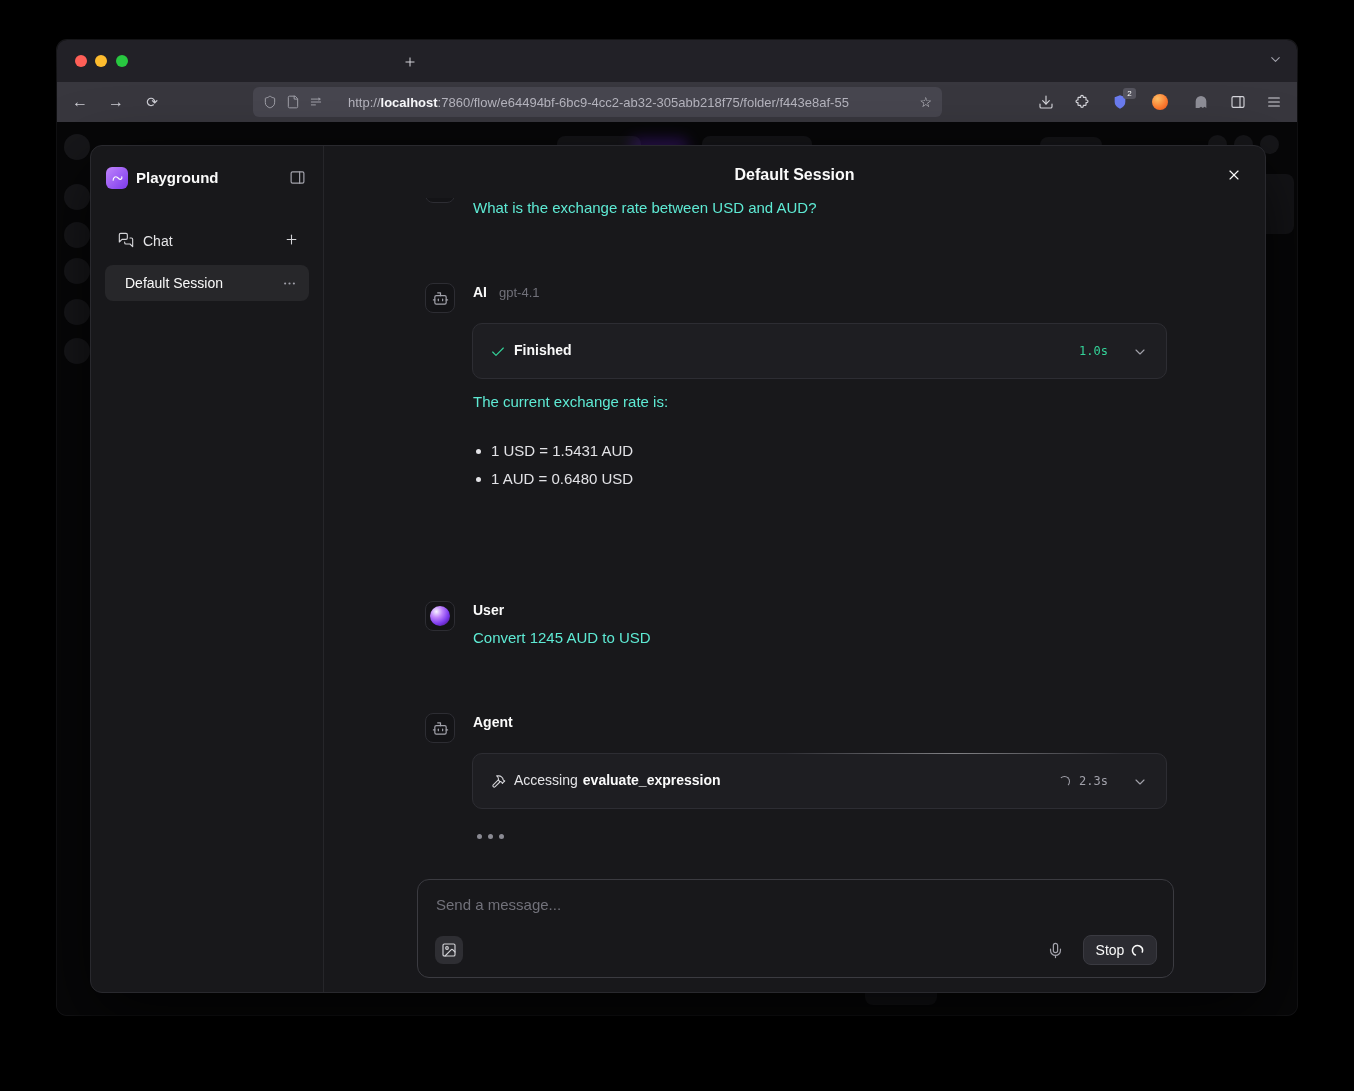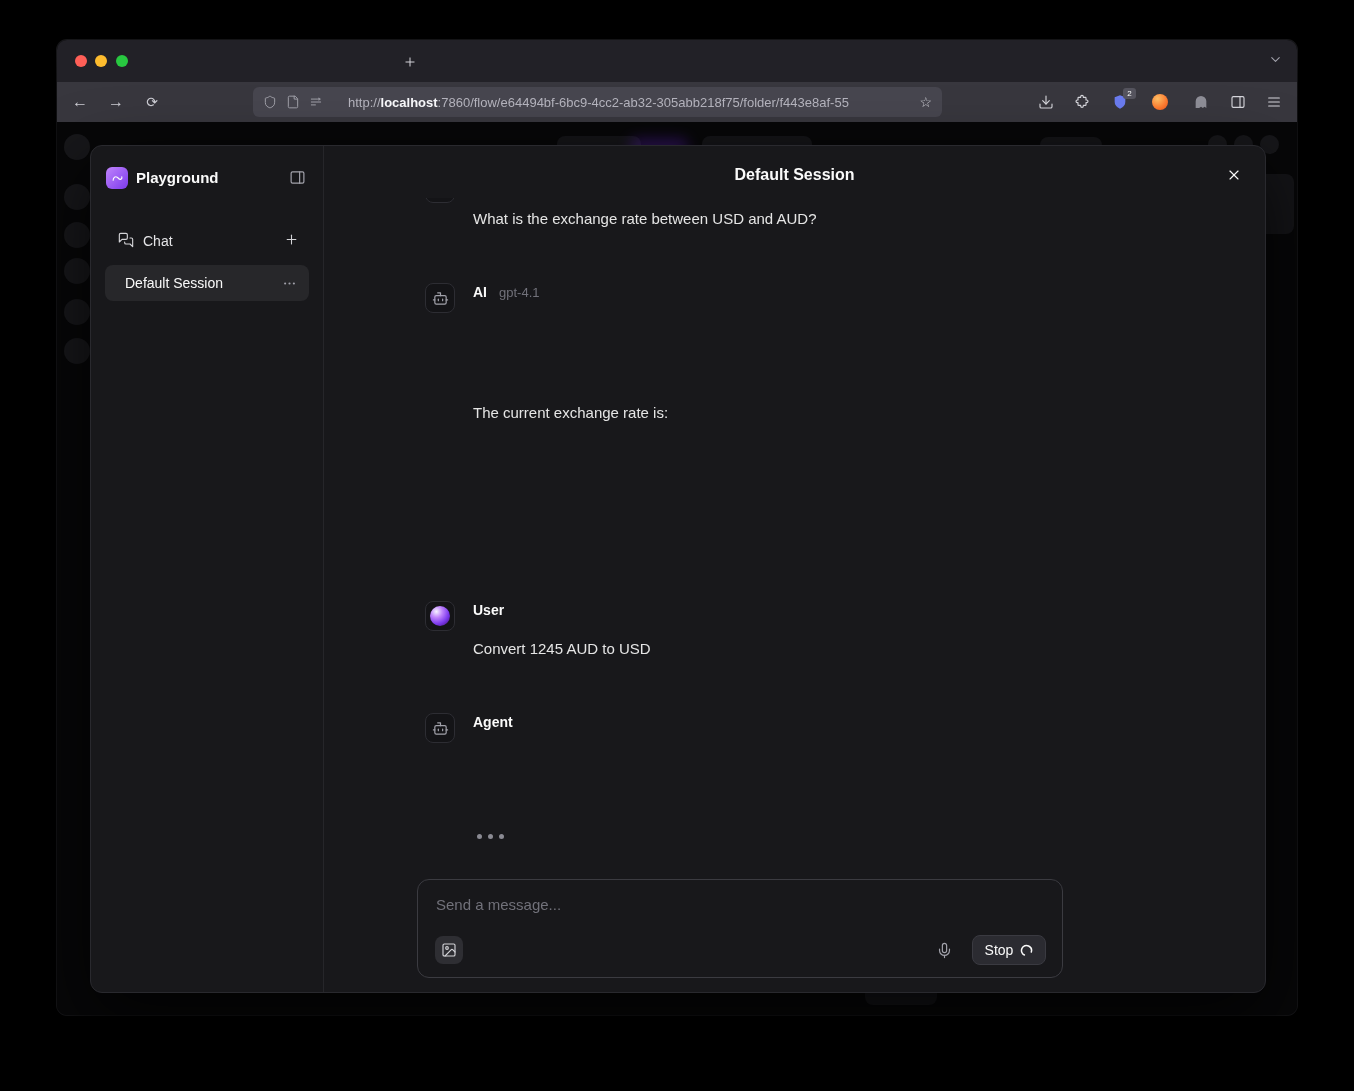--- a/index.html
+++ b/index.html
@@ -77,21 +77,21 @@
 
   .messages { position:absolute; top:52px; left:0; right:0; bottom:116px; overflow:hidden; }
 
   .avatar { position:absolute; width:30px; height:30px; border-radius:8px; background:#141417;
             border:1px solid #2d2d33; display:flex; align-items:center; justify-content:center; }
   .user-orb { width:20px; height:20px; border-radius:50%;
               background:radial-gradient(circle at 32% 28%, #f5f3ff 0%, #c084fc 30%, #7c3aed 62%, #3b0764 100%); }
 
   .sender { position:absolute; font-size:14px; font-weight:700; color:#fafafa; }
   .model-tag { position:absolute; font-size:13px; color:#71717a; }
-  .msg-text { position:absolute; font-size:15px; color:#e5e5e5;margin-top:11px; }
+  .msg-text { position:absolute; font-size:15px; color:#5eead4; }
 
   .panel { position:absolute; left:148px; width:695px; height:56px; background:#1e1e22;
            border:1px solid #2d2d33; border-radius:10px; }
   .panel .p-label { position:absolute; left:41px; top:18px; font-size:14px; font-weight:700; color:#fafafa; }
   .panel .p-time { position:absolute; right:58px; top:20px; font-family:"DejaVu Sans Mono",monospace;
                    font-size:12px; }
   .panel.tool::after { content:""; position:absolute; top:-1px; left:45%; right:6%; height:1px;
                        background:linear-gradient(90deg,transparent,rgba(255,255,255,.4),transparent); }
   .tool-line { position:absolute; left:41px; top:18px; font-size:14px; color:#e4e4e7; }
   .tool-line .tname { font-weight:700; color:#fafafa; margin-left:5px; }
@@ -104,21 +104,21 @@
   .bullet { position:relative; padding-left:18px; font-size:15px; color:#e2e2e6; height:28px; line-height:28px; }
   .bullet::before { content:""; position:absolute; left:3px; top:12px; width:5px; height:5px;
                     border-radius:50%; background:#e2e2e6; }
   .note { position:absolute; left:149px; top:314px; width:697px; font-size:15px; line-height:20px; color:#e2e2e6; }
 
   .typing { position:absolute; left:153px; top:636px; display:flex; gap:6px; }
   .typing i { width:5px; height:5px; border-radius:50%; background:#8a8a93; animation:blink 1.2s infinite; }
   .typing i:nth-child(2){ animation-delay:.2s; } .typing i:nth-child(3){ animation-delay:.4s; }
   @keyframes blink { 0%,100%{opacity:.35;} 50%{opacity:1;} }
 
-  .composer { position:absolute; left:93px; top:733px; width:646px; height:99px; background:#18181b;
+  .composer { position:absolute; left:93px; top:733px; width:757px; height:99px; background:#18181b;
               border:1px solid #3b3b41; border-radius:12px; }
   .composer-input { position:absolute; left:2px; top:2px; right:2px; height:44px; background:transparent;
                     border:none; outline:none; resize:none; color:#e4e4e7; font-size:15px;
                     font-family:"Liberation Sans",sans-serif; padding:14px 16px; }
   .composer-input::placeholder { color:#71717a; }
   .img-btn { position:absolute; left:17px; bottom:13px; width:28px; height:28px; background:#2e2e33;
              border-radius:8px; display:flex; align-items:center; justify-content:center; }
   .mic-btn { position:absolute; right:106px; bottom:15px; width:24px; height:24px; display:flex;
              align-items:center; justify-content:center; }
   .stop-btn { position:absolute; right:16px; bottom:12px; width:74px; height:30px; background:#2b2b31;
@@ -308,43 +308,70 @@
                   <rect x="4" y="8" width="16" height="12" rx="2"></rect>
                 <path d="M2 14h2"></path>
                   <path d="M20 14h2"></path>
                   <path d="M15 13v2"></path>
                   <path d="M9 13v2"></path>
               </svg>
             </div>
             <span class="sender" style="left:149px;top:86px">AI</span>
             <span class="model-tag" style="left:175px;top:87px">gpt-4.1</span>
 
+            <div class="panel" style="top:125px">
+              <svg class="ic" width="16" height="16" viewBox="0 0 24 24" style="position:absolute;left:17px;top:20px;stroke:#34d399">
+                  <path d="M20 6 9 17l-5-5"></path>
+                </svg>
+              <span class="p-label">Finished</span>
+              <span class="p-time" style="color:#34d399">1.0s</span>
+              <svg class="ic" width="16" height="16" viewBox="0 0 24 24" style="position:absolute;right:18px;top:20px">
+                  <path d="m6 9 6 6 6-6"></path>
+                </svg>
+            </div>
 
             <div class="msg-text" style="left:149px;top:195px">The current exchange rate is:</div>
 
+            <div class="bullets">
+              <div class="bullet"><span>1 USD = 1.5431 AUD</span></div>
+              <div class="bullet"><span>1 AUD = 0.6480 USD</span></div>
+            </div>
 
 
             <div class="avatar" style="left:101px;top:403px">
               <span class="user-orb"></span>
             </div>
             <span class="sender" style="left:149px;top:404px">User</span>
             <div class="msg-text" style="left:149px;top:431px">Convert 1245 AUD to USD</div>
 
             <div class="avatar" style="left:101px;top:515px">
               <svg class="ic" width="17" height="17" viewBox="0 0 24 24">
                 <path d="M12 8V4H8"></path>
                   <rect x="4" y="8" width="16" height="12" rx="2"></rect>
                 <path d="M2 14h2"></path>
                   <path d="M20 14h2"></path>
                   <path d="M15 13v2"></path>
                   <path d="M9 13v2"></path>
               </svg>
             </div>
             <span class="sender" style="left:149px;top:516px">Agent</span>
 
+            <div class="panel tool" style="top:555px">
+              <svg class="ic" width="15" height="15" viewBox="0 0 24 24" style="position:absolute;left:18px;top:20px;stroke:#d4d4d8">
+                <path d="m15 12-8.373 8.373a1 1 0 1 1-3-3L12 9"></path>
+                  <path d="m18 15 4-4"></path>
+                <path d="m21.5 11.5-1.914-1.914A2 2 0 0 1 19 8.172V7l-2.26-2.26a6 6 0 0 0-4.202-1.756L9 2.96l.92.82A6.18 6.18 0 0 1 12 8.4V10l2 2h1.172a2 2 0 0 1 1.414.586L18.5 14.5"></path>
+              </svg>
+              <span class="tool-line"><span>Accessing</span><span class="tname">evaluate_expression</span></span>
+              <span class="spin"></span>
+              <span class="p-time" style="color:#a1a1aa">2.3s</span>
+              <svg class="ic" width="16" height="16" viewBox="0 0 24 24" style="position:absolute;right:18px;top:20px">
+                  <path d="m6 9 6 6 6-6"></path>
+                </svg>
+            </div>
 
             <div class="typing">
                 <i></i>
                 <i></i>
                 <i></i>
               </div>
           </div>
 
           <div class="composer">
             <textarea class="composer-input" placeholder="Send a message..." style=""></textarea>

